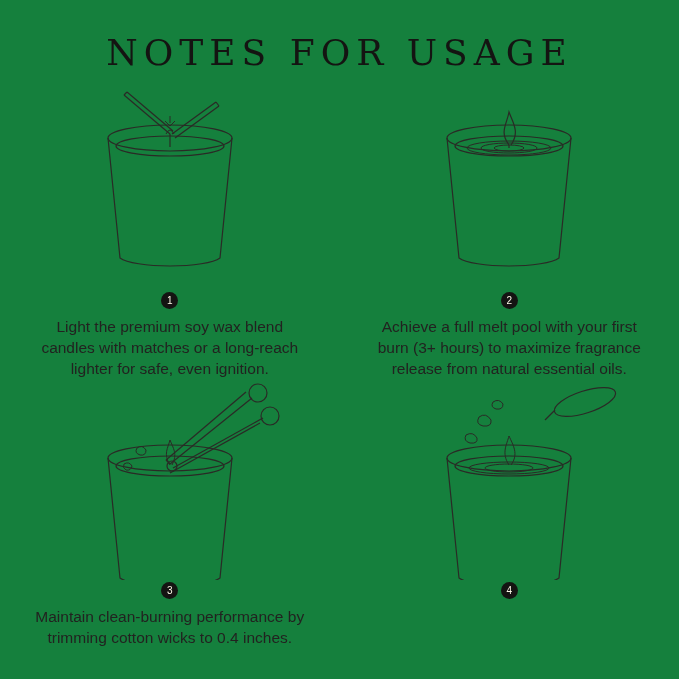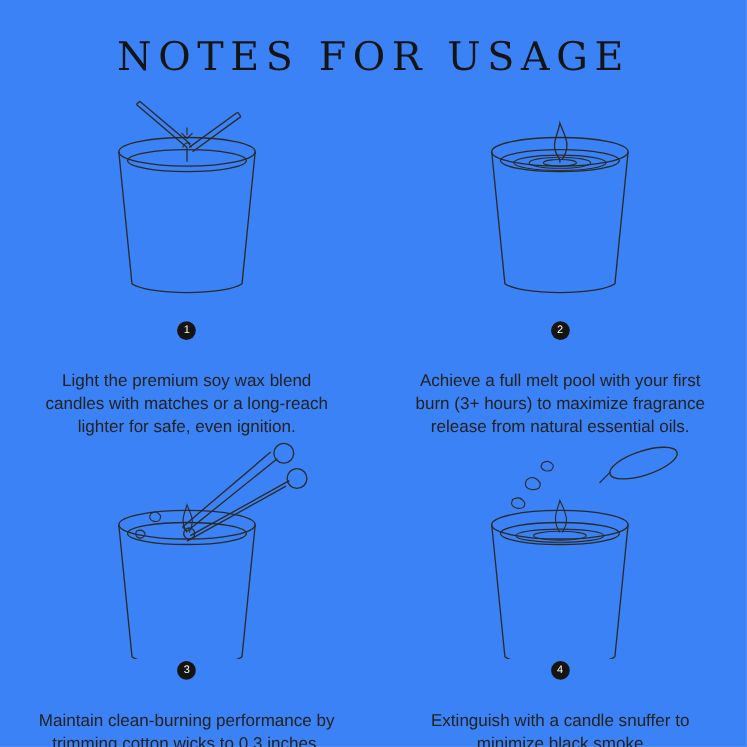--- a/index.html
+++ b/index.html
@@ -11,21 +11,21 @@
     height: 679px;
     background: #fdf8e8;
     font-family: "Liberation Sans", sans-serif;
     color: #1a1a18;
     overflow: hidden;
   }
   .page {
     position: relative;
     width: 679px;
     height: 679px;
-    background: #3b82f6;
+    background: #15803d;
     box-sizing: border-box;
   }
   .title {
     position: absolute;
     top: 32px;
     left: 0;
     width: 679px;
     text-align: center;
     font-family: "DejaVu Serif", "Liberation Serif", serif;
     font-size: 36px;
@@ -70,21 +70,20 @@
     margin-top: 2px;
     margin-bottom: 7px;
   }
   .caption {
     width: 270px;
     text-align: center;
     font-size: 15.5px;
     line-height: 21px;
     color: #222220;
     font-family: "Liberation Sans", sans-serif;
-    margin-top: 20px;
   }
   .cell-2 .art, .cell-4 .art { width: 300px; }
 </style>
 </head>
 <body>
 
 <div class="page">
 
   <div class="title">NOTES FOR USAGE</div>
 
@@ -154,21 +153,21 @@
           <path d="M153 88 L243 38"></path>
           <path d="M150 93 L240 43"></path>
           <circle cx="250" cy="36" r="9"></circle>
           <circle cx="152" cy="86" r="5"></circle>
 
           <path d="M126 70 q-4 -6 -9 -2 q-3 5 3 7 q6 1 6 -5 z" stroke-width="1"></path>
           <path d="M112 86 q-3 -5 -8 -2 q-2 4 2 6 q5 1 6 -4 z" stroke-width="1"></path>
         </svg>
       </div>
       <div class="badge">3</div>
-      <div class="caption">Maintain clean-burning performance by trimming cotton wicks to 0.3 inches.</div>
+      <div class="caption">Maintain clean-burning performance by trimming cotton wicks to 0.4 inches.</div>
     </div>
 
     <div class="cell cell-4">
       <div class="art">
         <svg width="300" height="200" viewBox="0 0 300 200" fill="none" stroke="#2a2a26" stroke-width="1.2">
 
           <ellipse cx="150" cy="78" rx="62" ry="13"></ellipse>
           <path d="M88 78 L100 198 A52 11 0 0 0 200 198 L212 78"></path>
           <ellipse cx="150" cy="86" rx="54" ry="10"></ellipse>
 
@@ -179,17 +178,16 @@
 
           <ellipse cx="226" cy="22" rx="32" ry="11" transform="rotate(-18 226 22)"></ellipse>
           <path d="M196 30 L186 40"></path>
 
           <path d="M132 40 q-5 -8 -12 -3 q-4 7 4 9 q9 1 8 -6 z" stroke-width="1"></path>
           <path d="M118 58 q-4 -7 -11 -3 q-3 6 4 8 q8 1 7 -5 z" stroke-width="1"></path>
           <path d="M144 24 q-4 -6 -10 -2 q-3 5 3 7 q7 1 7 -5 z" stroke-width="1"></path>
         </svg>
       </div>
       <div class="badge">4</div>
-      <div class="caption">Extinguish with a candle snuffer to minimize black smoke</div>
     </div>
 
   </div>
 </div>
 
 </body></html>

